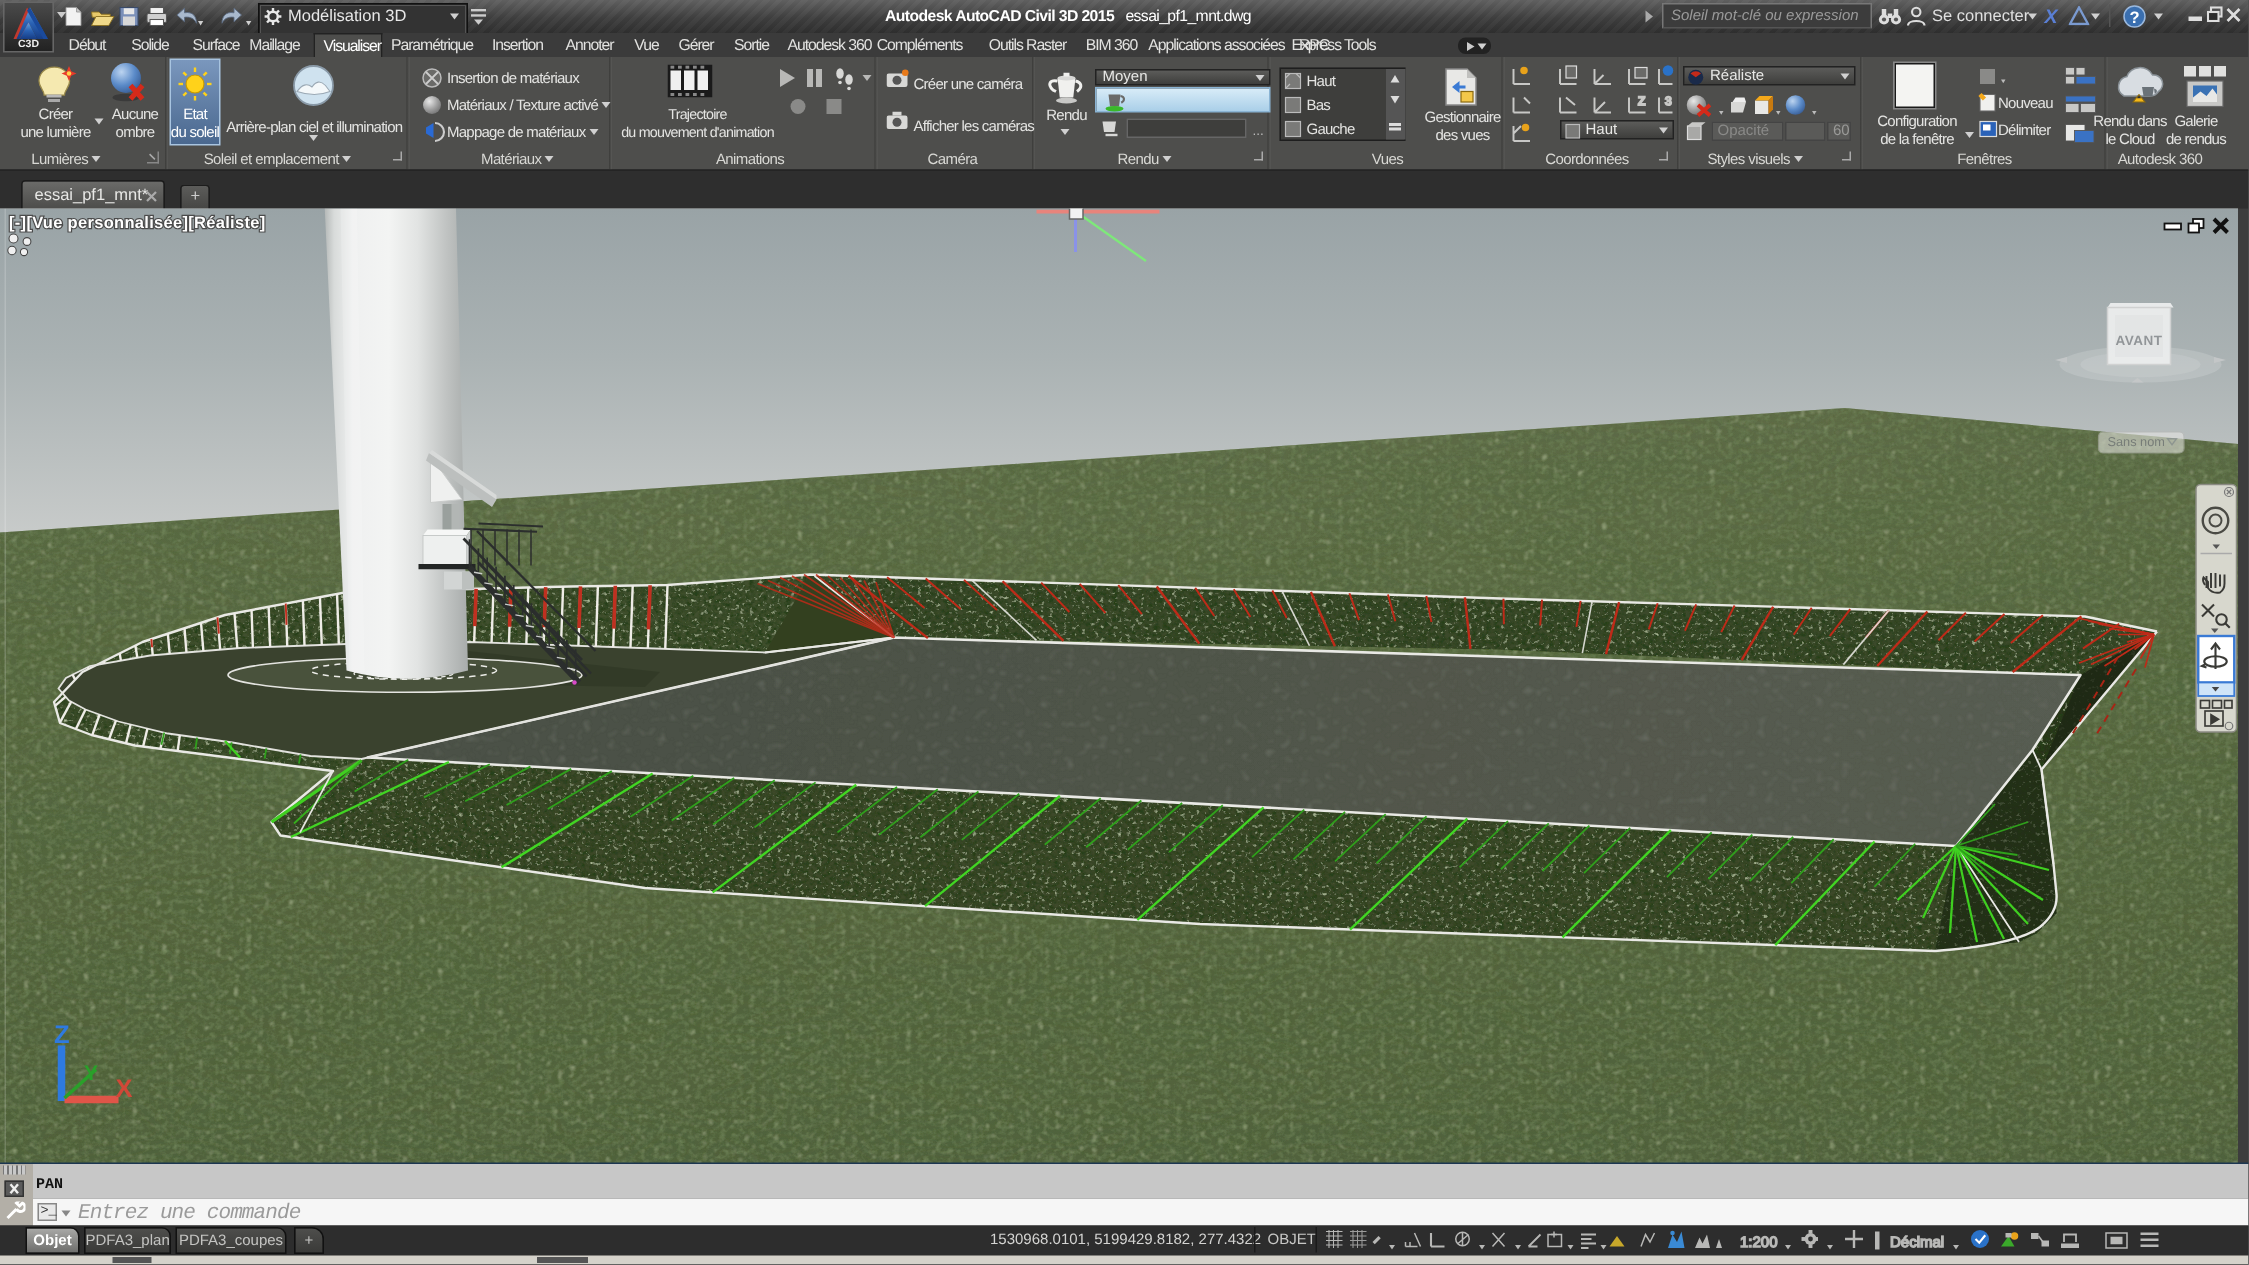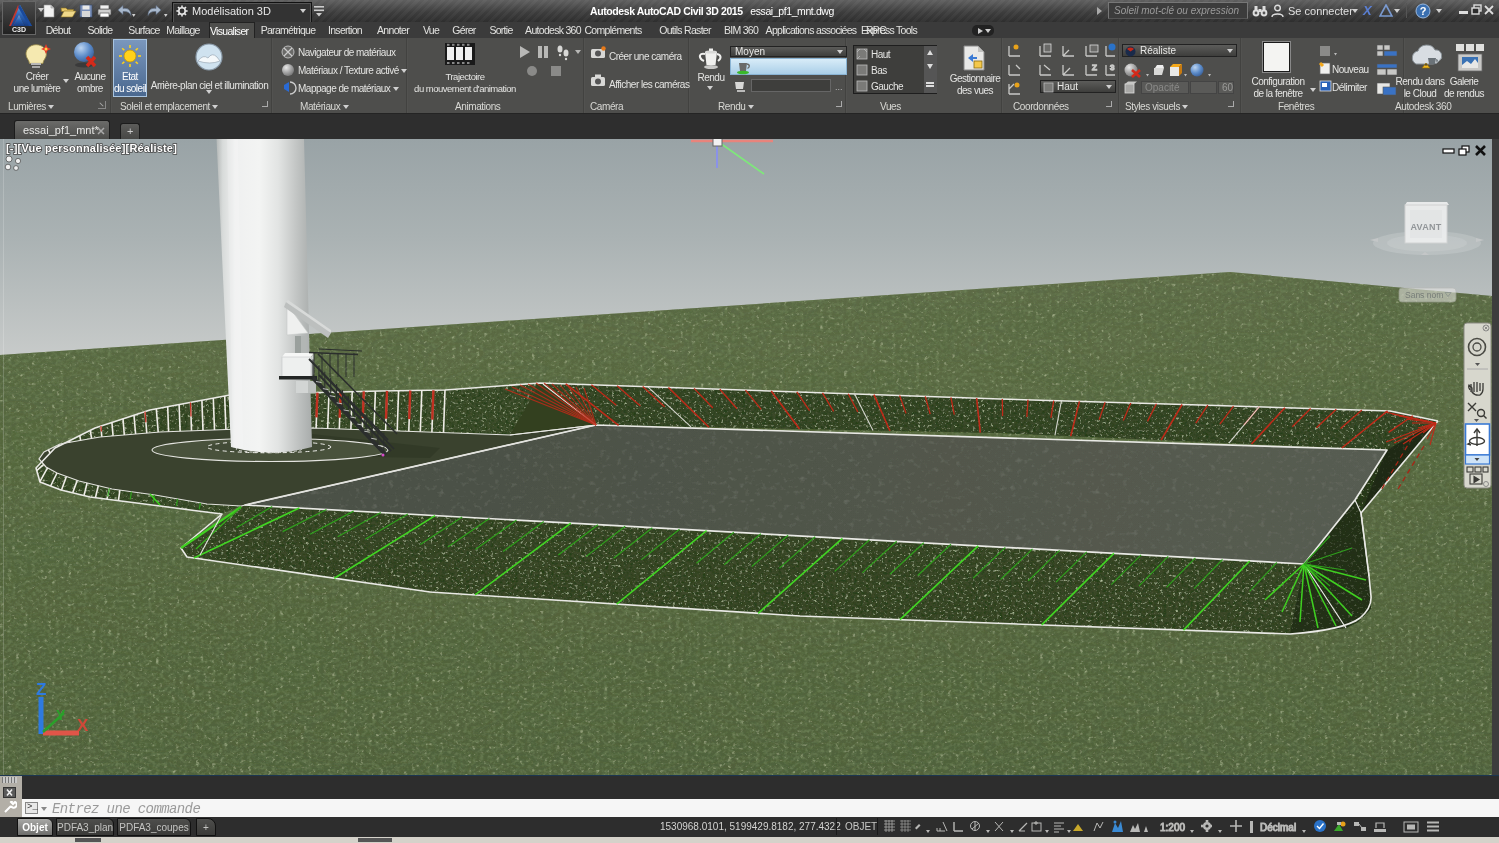--- a/index.html
+++ b/index.html
@@ -15,27 +15,27 @@
     color:#e8e8e8; font-size:11px; line-height:15px; }
   #title-text { position:absolute; left:590px; top:5px; font-size:10.5px; color:#fff; white-space:nowrap; letter-spacing:-0.4px; }
   #searchbox { position:absolute; left:1108px; top:2px; width:140px; height:17px;
     background:#3c3c3c; border:1px solid #777; border-bottom-color:#555;
     color:#9a9a9a; font-style:italic; font-size:10px; line-height:15px; padding-left:5px; }
   .tbtxt { color:#e0e0e0; font-size:11px; }
   
   #menubar { left:0; top:22px; width:1499px; height:16px; background:#3b3b3b; }
   .mtab { position:absolute; top:0; height:16px; line-height:16px; color:#e2e2e0; font-size:10.5px; letter-spacing:-0.7px; text-align:center; }
   #mtab-active { position:absolute; top:0; height:16px; line-height:16px; background:#4e4e4c;
-    color:#fff; font-size:10.5px; letter-spacing:-0.7px; text-align:left; border:1px solid #222; border-bottom:none; }
+    color:#fff; font-size:10.5px; letter-spacing:-0.7px; text-align:right; border:1px solid #222; border-bottom:none; }
   
   #ribbon { left:0; top:38px; width:1499px; height:75px; background:#4e4e4c; }
   .rsep { position:absolute; top:0; width:2px; height:75px;
     background:linear-gradient(90deg,#3a3a38,#5a5a58); }
   .plabel { position:absolute; top:63px; height:12px; line-height:11px; color:#d8d8d4;
-    font-size:10px; letter-spacing:-0.4px; text-align:left; white-space:nowrap; }
+    font-size:10px; letter-spacing:-0.4px; text-align:center; white-space:nowrap; }
   .rtxt { position:absolute; color:#e4e4e2; font-size:10px; letter-spacing:-0.5px; white-space:nowrap; }
   .rtxtc { position:absolute; color:#e4e4e2; font-size:10px; letter-spacing:-0.5px; text-align:center; white-space:nowrap; line-height:12px; }
   .darr { display:inline-block; width:0; height:0; border-left:3px solid transparent;
     border-right:3px solid transparent; border-top:4px solid #d0d0d0; vertical-align:middle; }
   
   #filetabs { left:0; top:113px; width:1499px; height:26px; background:#2e2e2e; border-top:1px solid #242424; }
   
   #viewport { left:0; top:139px; width:1492px; height:637px; background:#b8bcbc; }
   #vp-right { left:1492px; top:139px; width:7px; height:637px; background:#3d3d3d; }
   
@@ -251,21 +251,21 @@
         <div style="width:6px;height:6px;border-right:1px solid #aaa;border-bottom:1px solid #aaa"></div>
       </div>
     
     <svg class="abs" style="left:281px;top:7px" width="16" height="52" viewBox="0 0 16 52">
       <circle cx="7" cy="7" r="6" fill="#6a6a68" stroke="#bbb" stroke-width="1"></circle>
       <path d="M3,3 l8,8 M11,3 l-8,8" stroke="#ccc" stroke-width="1.2"></path>
       <circle cx="7" cy="25" r="6" fill="url(#sphgray)"></circle>
       <path d="M3,40 l5,-3 v10 l-5,-3 z" fill="#2a6ad4"></path>
         <path d="M9,37 a6,6 0 0 1 0,12" fill="none" stroke="#ccc" stroke-width="1.4"></path>
     </svg>
-    <div class="rtxt" style="left:298px;top:9px">Navigateur de matériaux</div>
+    <div class="rtxt" style="left:298px;top:9px">Insertion de matériaux</div>
     <div class="rtxt" style="left:298px;top:27px">Matériaux / Texture activé <span class="darr"></span></div>
     <div class="rtxt" style="left:298px;top:45px">Mappage de matériaux <span class="darr"></span></div>
     <div class="plabel" style="left:300px;width:90px">Matériaux <span class="darr"></span></div>
     
     <svg class="abs" style="left:445px;top:5px" width="30" height="22" viewBox="0 0 30 22">
       <rect x="0" y="0" width="30" height="22" fill="#1a1a1a"></rect>
       <rect x="2" y="4" width="7" height="13" fill="#f0f0f0"></rect>
         <rect x="11" y="4" width="7" height="13" fill="#f0f0f0"></rect>
         <rect x="20" y="4" width="7" height="13" fill="#f0f0f0"></rect>
       <g fill="#888">
@@ -972,20 +972,23 @@
     <div class="abs" style="left:2px;top:1px;width:15px;height:6px;background:repeating-linear-gradient(90deg,#777 0 1px,#c8c8c8 1px 3px)"></div>
     <div class="abs" style="left:3px;top:11px;width:13px;height:11px;background:#5a5a5a;border:1px solid #333">
       <svg width="11" height="9" viewBox="0 0 11 9" style="position:absolute;left:0;top:0">
           <path d="M3,1.5 L8,7.5 M8,1.5 L3,7.5" stroke="#eee" stroke-width="1.6"></path>
         </svg>
     </div>
     <svg class="abs" style="left:3px;top:25px" width="14" height="13" viewBox="0 0 14 13">
       <path d="M2,11 L8,5 M8,5 a3,3 0 1 0 4,-4 l-2,2 l-2,-2 l2,-2" stroke="#fff" stroke-width="2" fill="none"></path>
     </svg>
   </div>
+  <div id="cmdhist" class="abs">
+      <span style="position:absolute;left:2px;top:9px">PAN</span>
+    </div>
   <div id="cmdline" class="abs">
     <div class="abs" style="left:3px;top:3px;width:13px;height:12px;background:#e8e8e8;border:1px solid #888">
       <span style="position:absolute;left:1px;top:-1px;font-size:9px;color:#333;font-family:'Liberation Mono',monospace">&gt;_</span>
     </div>
     <div class="abs" style="left:19px;top:8px;width:0;height:0;border-left:3px solid transparent;border-right:3px solid transparent;border-top:4px solid #888"></div>
     <span style="position:absolute;left:30px;top:2px;font-family:'Liberation Mono',monospace;font-style:italic;font-size:14px;color:#9a9a9a;letter-spacing:-0.6px">Entrez une commande</span>
   </div>
   <div id="bottombar" class="abs">
     <div class="dtab" style="left:17px;width:36px;background:linear-gradient(180deg,#a8a8a6,#6e6e6c);color:#fff;font-weight:bold;border:1px solid #111">Objet</div>
     <div class="dtab" style="left:56px;width:58px;background:linear-gradient(180deg,#4e4e4c,#3a3a38);color:#c4c4c2;border:1px solid #111">PDFA3_plan</div>

